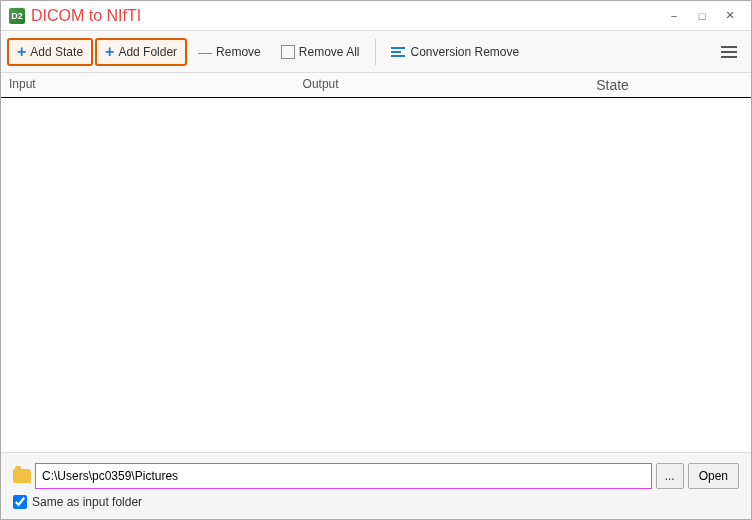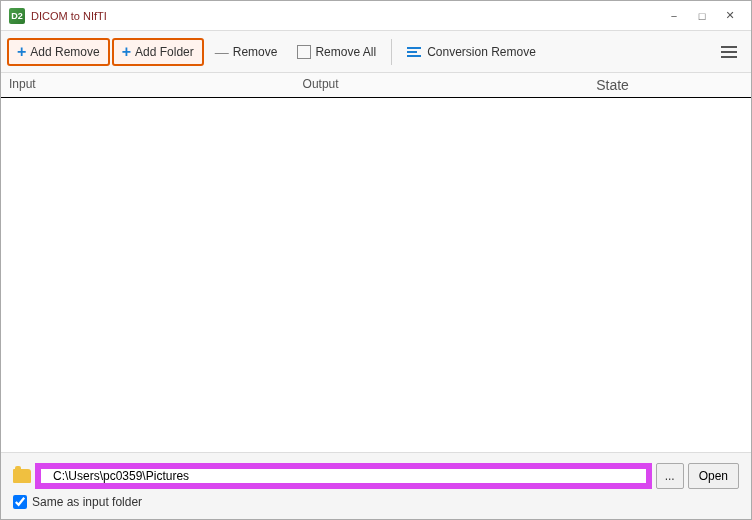--- a/index.html
+++ b/index.html
@@ -37,22 +37,22 @@
       display: flex;
       align-items: center;
       justify-content: center;
       font-size: 9px;
       color: white;
       font-weight: bold;
       flex-shrink: 0;
     }
     .title-text {
       flex: 1;
-      font-size: 11px;
-      color: #7f1d1d;
+      font-size: 16px;
+      color: #ef4444;
     }
     .window-controls {
       display: flex;
       gap: 2px;
     }
     .win-btn {
       width: 26px;
       height: 20px;
       border: none;
       background: transparent;
@@ -189,22 +189,22 @@
       top: -3px;
       left: 2px;
       width: 6px;
       height: 3px;
       background: #f0c040;
       border-radius: 2px 2px 0 0;
     }
     .path-input {
       flex: 1;
       height: 26px;
-      border: 6px solid #d946ef;
-      padding: 0 12px;
+      border: 1px solid #d946ef;
+      padding: 0 6px;
       font-size: 12px;
       background: #fff;
       outline: none;
     }
     .browse-btn {
       height: 26px;
       padding: 0 8px;
       border: 1px solid #aaa;
       background: #f0f0f0;
       cursor: pointer;
@@ -276,21 +276,21 @@
     <div class="window-controls">
       <button class="win-btn">−</button>
       <button class="win-btn">□</button>
       <button class="win-btn close">✕</button>
     </div>
   </div>
 
   <div class="toolbar">
     <button class="toolbar-btn highlighted">
       <span class="icon-plus">+</span>
-      <span>Add Remove</span>
+      <span>Add State</span>
     </button>
     <button class="toolbar-btn highlighted">
       <span class="icon-plus">+</span>
       <span>Add Folder</span>
     </button>
     <button class="toolbar-btn">
       <span style="color:#888;font-size:14px;">—</span>
       <span>Remove</span>
     </button>
     <button class="toolbar-btn">

